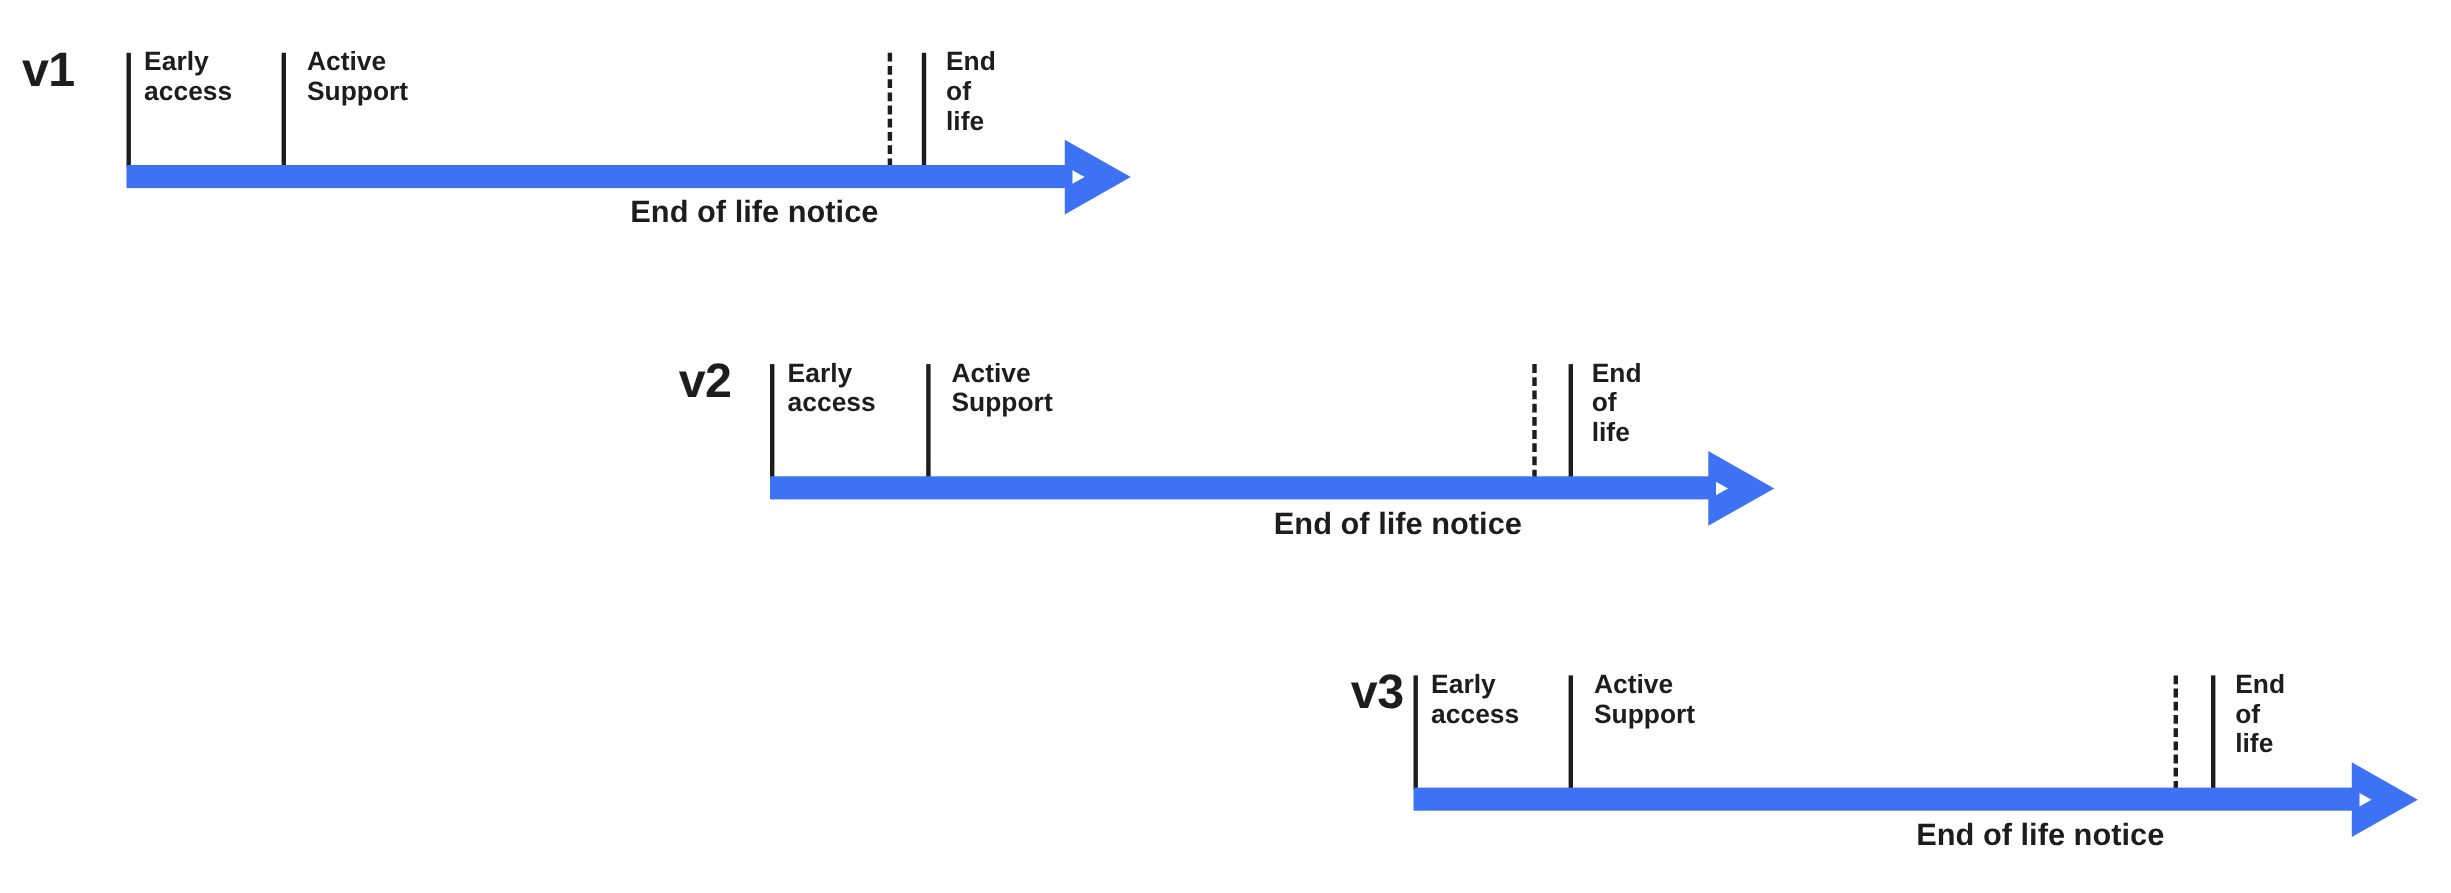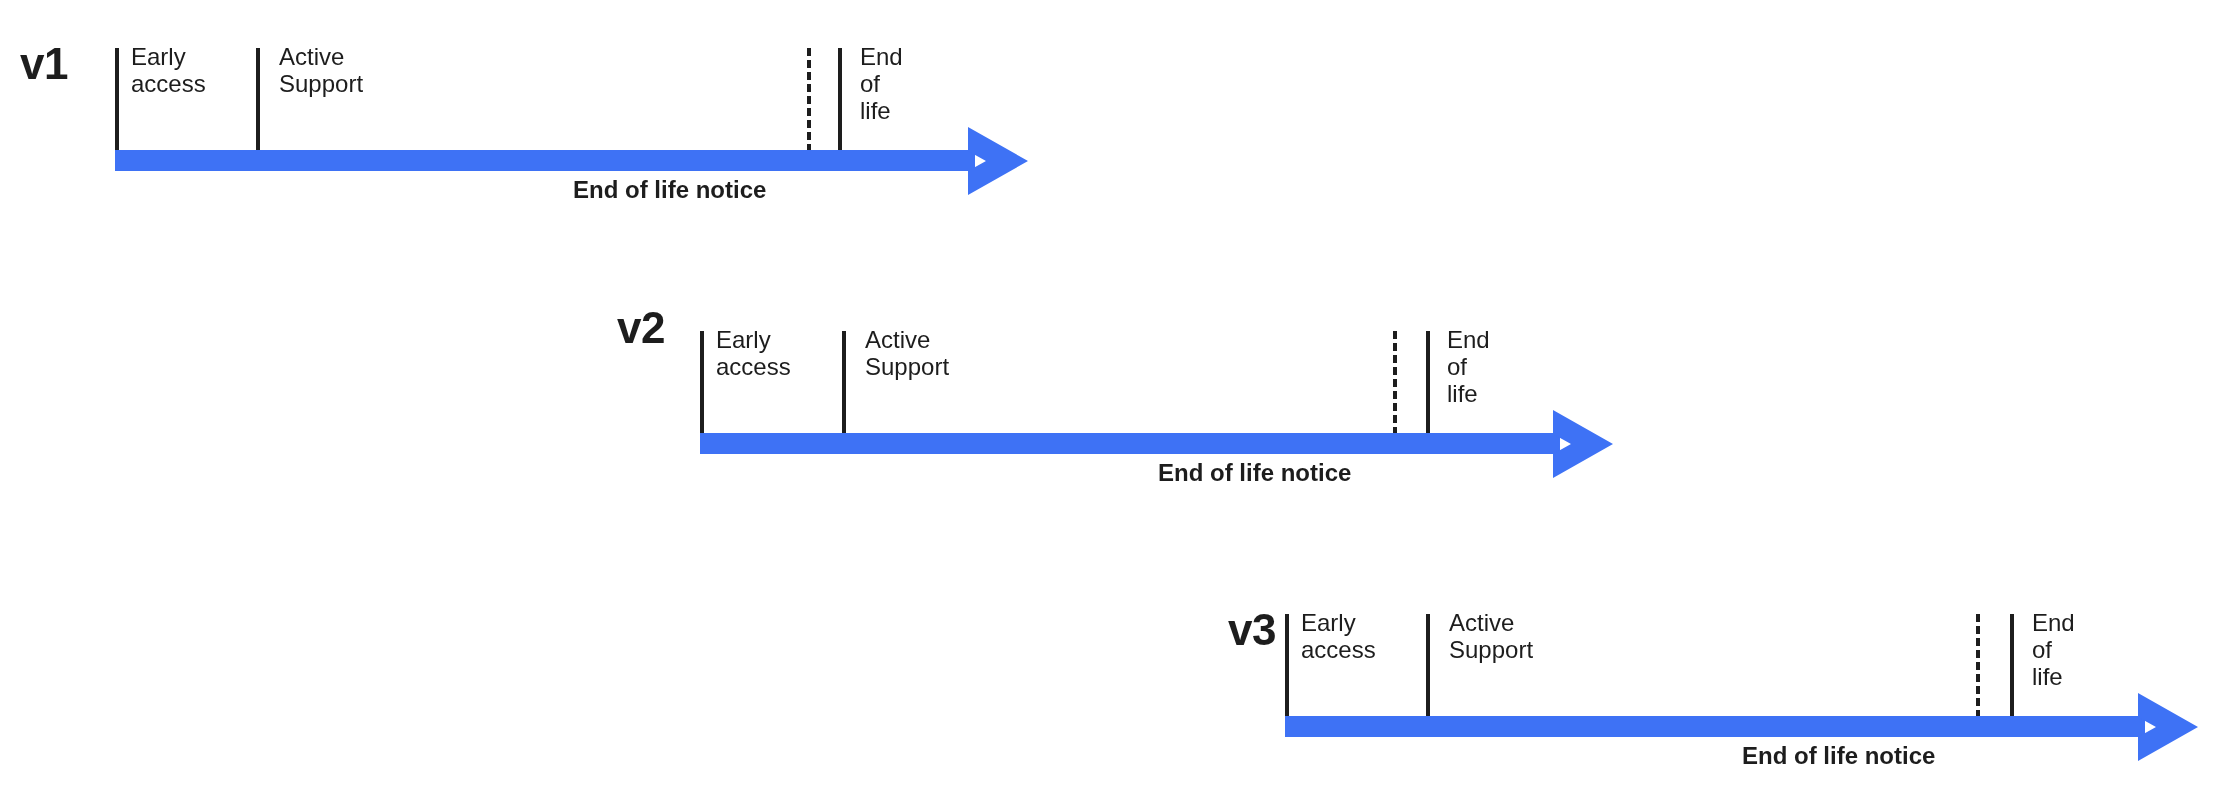--- a/index.html
+++ b/index.html
@@ -65,30 +65,30 @@
   .timeline-arrow {
     position: absolute;
     display: block;
     overflow: visible;
   }
 
   
   .phase-label {
     position: absolute;
     font-size: 24px;
-    font-weight: 400;
+    font-weight: 700;
     line-height: 1.12;
     color: #1d1d1d;
     white-space: pre-line;
   }
 
   
   .notice-label {
     position: absolute;
-    font-size: 24px;
+    font-size: 28px;
     font-weight: 700;
     line-height: 1.12;
     color: #1d1d1d;
     white-space: nowrap;
   }
 </style>
 </head>
 <body>
 
 <div id="diagram">
@@ -110,21 +110,21 @@
     <div class="phase-label" style="left:131px; top:44px; width:120px;">Early
 access</div>
     <div class="phase-label" style="left:279px; top:44px;">Active Support</div>
     <div class="phase-label" style="left:860px; top:44px;">End of life</div>
 
     <div class="notice-label" style="left:573px; top:177px;">End of life notice</div>
   </div>
 
   <div class="track">
 
-    <div class="version-label" style="left:617px; top:306px;">v2</div>
+    <div class="version-label" style="left:617px; top:325px;">v2</div>
 
     <div class="phase-divider" style="left:700px; top:331px; height:104px;"></div>
     <div class="phase-divider" style="left:842px; top:331px; height:104px;"></div>
     <div class="notice-marker" style="left:1393px; top:331px; height:104px;"></div>
     <div class="phase-divider" style="left:1426px; top:331px; height:104px;"></div>
 
     <div class="timeline-bar" style="left:700px; top:433px; width:860px;"></div>
     <svg class="timeline-arrow" style="left:1545px; top:407px;" width="76" height="74" viewBox="0 0 76 74">
       <path d="M 8 3 L 68 37 L 8 71 L 8 47 L 26 37 L 8 27 Z" fill="#3e72f5"></path>
     </svg>

